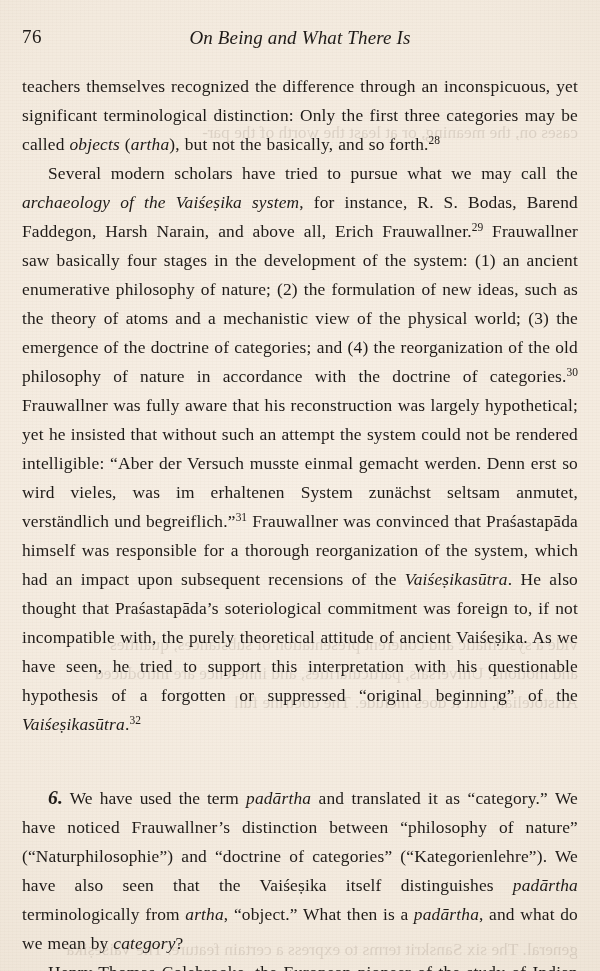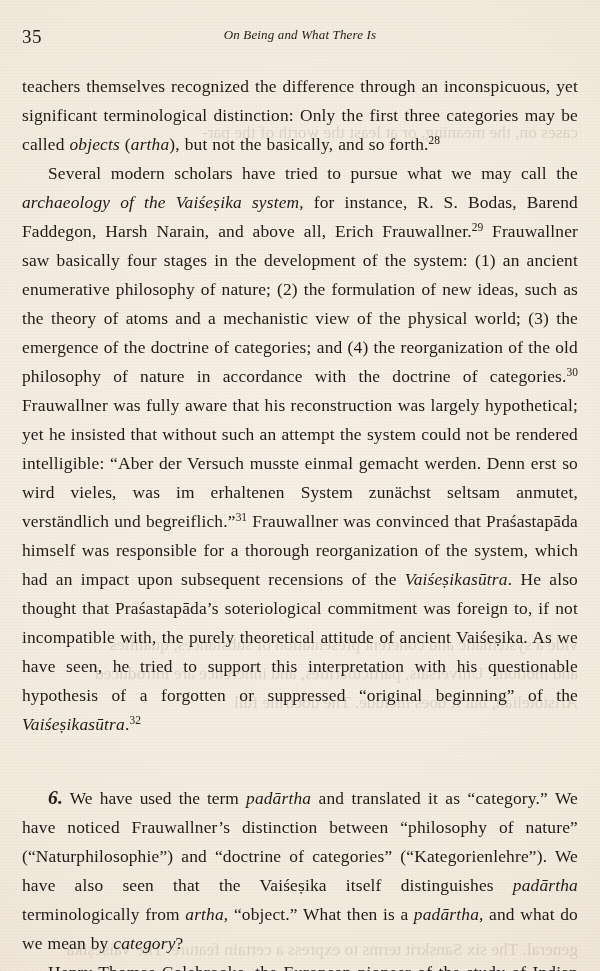--- a/index.html
+++ b/index.html
@@ -69,21 +69,21 @@
     font-size: 19px;
     letter-spacing: 0.4px;
   }
   .head-title {
     position: absolute;
     left: 0;
     right: 0;
     top: 1px;
     text-align: center;
     font-style: italic;
-    font-size: 13px;
+    font-size: 19px;
     letter-spacing: 0.15px;
   }
 
   .textblock {
     position: absolute;
     top: 72px;
     left: 22px;
     width: 556px;
   }
 
@@ -131,21 +131,21 @@
 
 <div class="bleed" style="top:118px;">cases on, the meaning, or at least the worth of the par-</div>
 <div class="bleed" style="top:630px;">vide a systematic and coherent presentation of substances, qualities
 and motions. Universals, particularities, and inherence are introduced
 Aristotelian, but it does include. The doctrine full</div>
 <div class="bleed" style="top:935px;">general.  The six Sanskrit terms to express a certain feature. The Vaiśeṣika</div>
 
 <div class="page">
 
   <div class="running-head">
-    <span class="folio">35</span>
+    <span class="folio">76</span>
     <span class="head-title">On Being and What There Is</span>
   </div>
 
   <div class="textblock">
 
     <p class="flush"><span>teachers themselves recognized the difference through an inconspicuous, yet significant terminological distinction: Only the first three categories may be called </span><i>objects</i><span> (</span><i>artha</i><span>), but not the basically, and so forth.</span><sup>28</sup></p>
 
     <p class="indent"><span>Several modern scholars have tried to pursue what we may call the </span><i>archaeology of the Vaiśeṣika system</i><span>, for instance, R. S. Bodas, Barend Faddegon, Harsh Narain, and above all, Erich Frauwallner.</span><sup>29</sup><span> Frauwallner saw basically four stages in the development of the system: (1) an ancient enumerative philosophy of nature; (2) the formulation of new ideas, such as the theory of atoms and a mechanistic view of the physical world; (3) the emergence of the doctrine of categories; and (4) the reorganization of the old philosophy of nature in accordance with the doctrine of categories.</span><sup>30</sup><span> Frauwallner was fully aware that his reconstruction was largely hypothetical; yet he insisted that without such an attempt the system could not be rendered intelligible: “Aber der Versuch musste einmal gemacht werden. Denn erst so wird vieles, was im erhaltenen System zunächst seltsam anmutet, verständlich und begreiflich.”</span><sup>31</sup><span> Frauwallner was convinced that Praśastapāda himself was responsible for a thorough reorganization of the system, which had an impact upon subsequent recensions of the </span><i>Vaiśeṣikasūtra</i><span>. He also thought that Praśastapāda’s soteriological commitment was foreign to, if not incompatible with, the purely theoretical attitude of ancient Vaiśeṣika. As we have seen, he tried to support this interpretation with his questionable hypothesis of a forgotten or suppressed “original beginning” of the </span><i>Vaiśeṣikasūtra</i><span>.</span><sup>32</sup></p>
 
     <div class="gap-big"></div>

